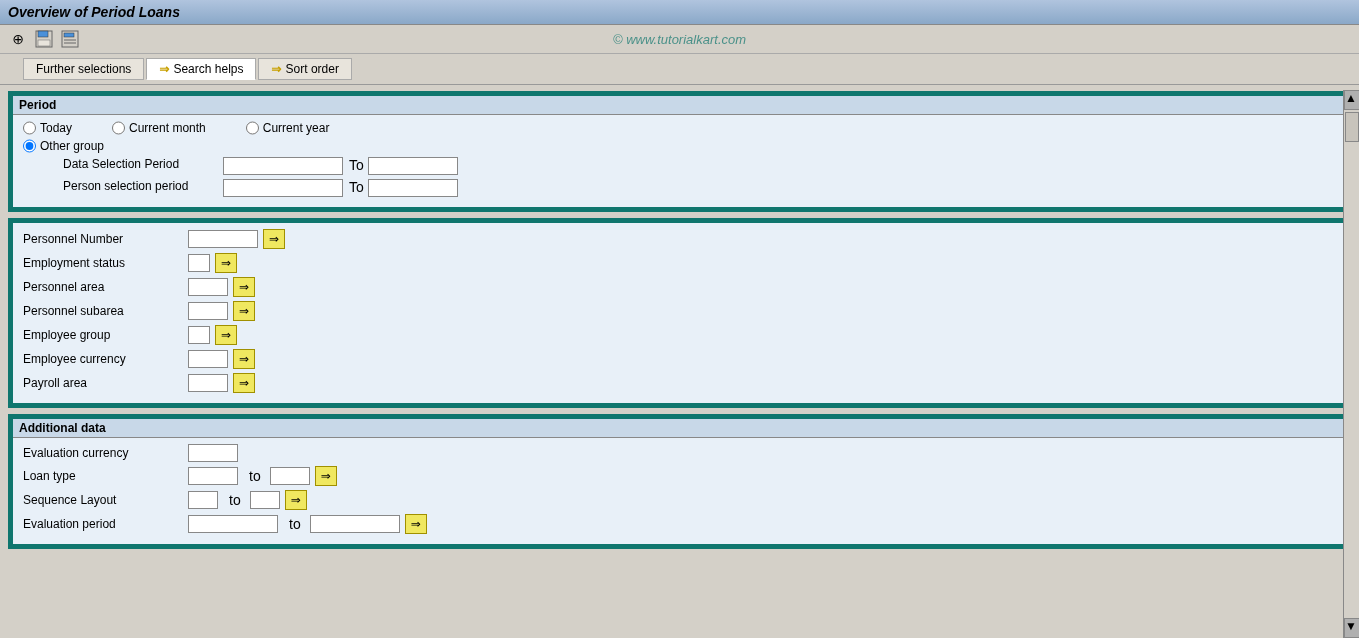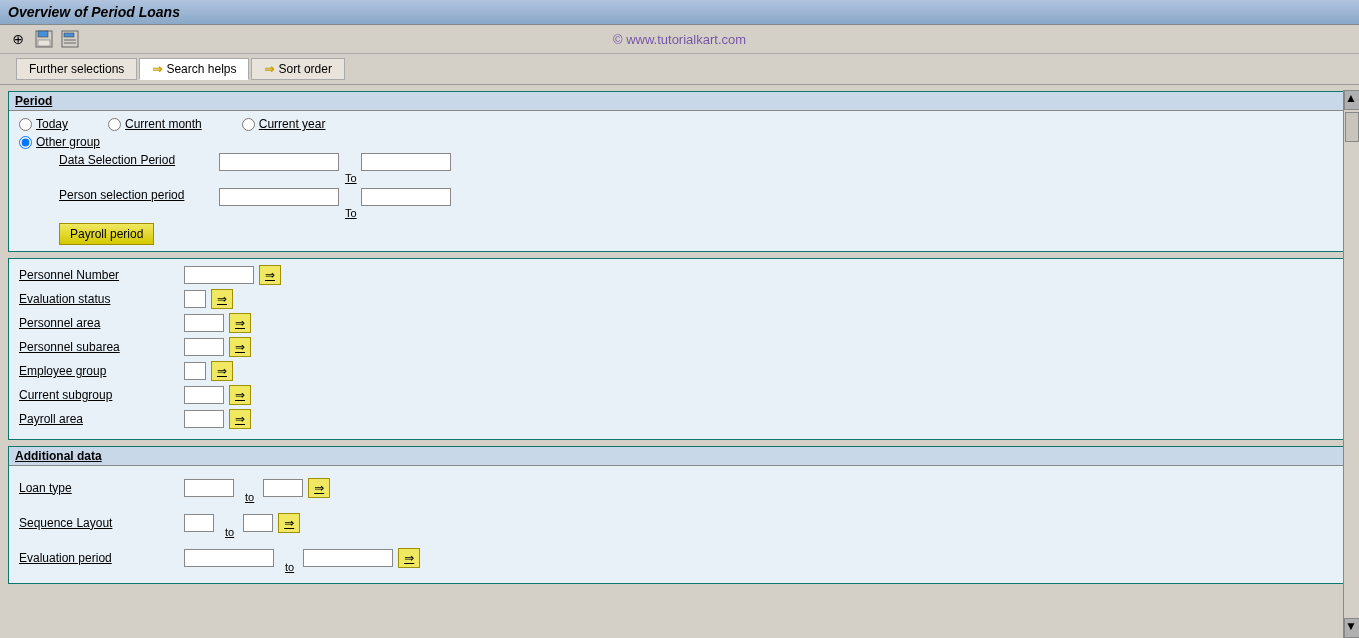--- a/index.html
+++ b/index.html
@@ -36,29 +36,30 @@
       height: 20px;
       cursor: pointer;
       display: flex;
       align-items: center;
       justify-content: center;
     }
     .watermark {
       position: absolute;
       left: 50%;
       transform: translateX(-50%);
-      color: #4c1d95;
+      color: #0f766e;
       font-size: 13px;
+      font-style: italic;
       opacity: 0.7;
     }
 
     
     .tab-bar {
       background: #d4d0c8;
-      padding: 4px 16px;
+      padding: 4px 23px;
       display: flex;
       gap: 2px;
       border-bottom: 1px solid #999;
     }
     .tab-btn {
       background: #e8e4dc;
       border: 1px solid #aaa;
       padding: 3px 12px;
       cursor: pointer;
       font-size: 12px;
@@ -80,24 +81,23 @@
     .main-content {
       background: #d4d0c8;
       padding: 6px 8px;
       height: calc(638px - 90px);
       overflow-y: auto;
       overflow-x: hidden;
     }
 
     
     .section-box {
-      border: 1px solid #0f766e;
+      border: 5px solid #0f766e;
       background: #e8f0f8;
       margin-bottom: 6px;
-      text-decoration: underline;
     }
     .section-title {
       background: #c8d8e8;
       border-bottom: 1px solid #888;
       padding: 2px 6px;
       font-weight: bold;
       font-size: 12px;
     }
     .section-content {
       padding: 6px 10px;
@@ -105,21 +105,20 @@
 
     
     .radio-row {
       display: flex;
       align-items: center;
       gap: 40px;
       margin-bottom: 4px;
     }
     .radio-item {
       display: flex;
-      align-items: center;
       gap: 4px;
       cursor: pointer;
     }
     input[type="radio"] {
       cursor: pointer;
     }
 
     
     .form-row {
       display: flex;
@@ -162,24 +161,23 @@
     .payroll-btn {
       background: linear-gradient(to bottom, #f0e860, #d4c800);
       border: 1px solid #a09000;
       padding: 3px 10px;
       cursor: pointer;
       font-size: 12px;
       outline: none;
     }
 
     .to-label {
-      font-size: 11px;
+      font-size: 14px;
       margin-left: 6px;
       margin-right: 4px;
-      margin-top: 19px;
     }
     .scrollbar-right {
       position: fixed;
       right: 0;
       top: 90px;
       width: 16px;
       height: calc(638px - 90px);
       background: #d4d0c8;
       border-left: 1px solid #888;
     }
@@ -268,37 +266,34 @@
         <input type="text" class="input-md" value="" style="">
       </div>
 
       <div class="period-fields">
         <span class="form-label">Person selection period</span>
         <input type="text" class="input-lg" value="" style="">
         <span class="to-label">To</span>
         <input type="text" class="input-md" value="" style="">
       </div>
 
-      <div style="padding-left: 40px; margin-top: 4px;">
-        <button class="payroll-btn">Payroll period</button>
-      </div>
     </div>
   </div>
 
   <div class="section-box">
     <div class="section-content">
 
       <div class="form-row">
         <span class="form-label">Personnel Number</span>
         <input type="text" style="width: 70px;" value="">
         <button class="arrow-btn">⇒</button>
       </div>
 
       <div class="form-row">
-        <span class="form-label">Evaluation status</span>
+        <span class="form-label">Employment status</span>
         <input type="text" style="width: 22px;" value="">
         <button class="arrow-btn">⇒</button>
       </div>
 
       <div class="form-row">
         <span class="form-label">Personnel area</span>
         <input type="text" style="width: 40px;" value="">
         <button class="arrow-btn">⇒</button>
       </div>
 
@@ -308,38 +303,42 @@
         <button class="arrow-btn">⇒</button>
       </div>
 
       <div class="form-row">
         <span class="form-label">Employee group</span>
         <input type="text" style="width: 22px;" value="">
         <button class="arrow-btn">⇒</button>
       </div>
 
       <div class="form-row">
-        <span class="form-label">Current subgroup</span>
+        <span class="form-label">Employee currency</span>
         <input type="text" style="width: 40px;" value="">
         <button class="arrow-btn">⇒</button>
       </div>
 
       <div class="form-row">
         <span class="form-label">Payroll area</span>
         <input type="text" style="width: 40px;" value="">
         <button class="arrow-btn">⇒</button>
       </div>
 
     </div>
   </div>
 
   <div class="section-box">
     <div class="section-title">Additional data</div>
     <div class="section-content">
 
+      <div class="form-row">
+        <span class="form-label">Evaluation currency</span>
+        <input type="text" style="width: 50px;" value="">
+      </div>
 
       <div class="form-row">
         <span class="form-label">Loan type</span>
         <input type="text" style="width: 50px;" value="">
         <span class="to-label">to</span>
         <input type="text" style="width: 40px;" value="">
         <button class="arrow-btn">⇒</button>
       </div>
 
       <div class="form-row">

